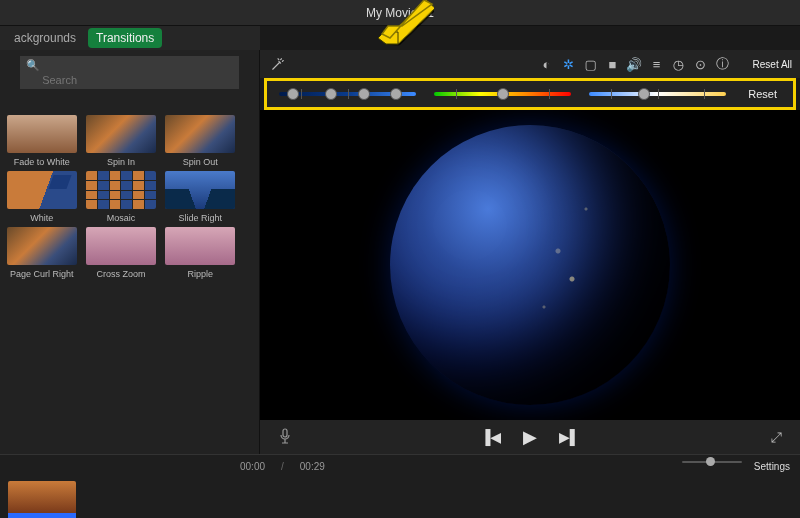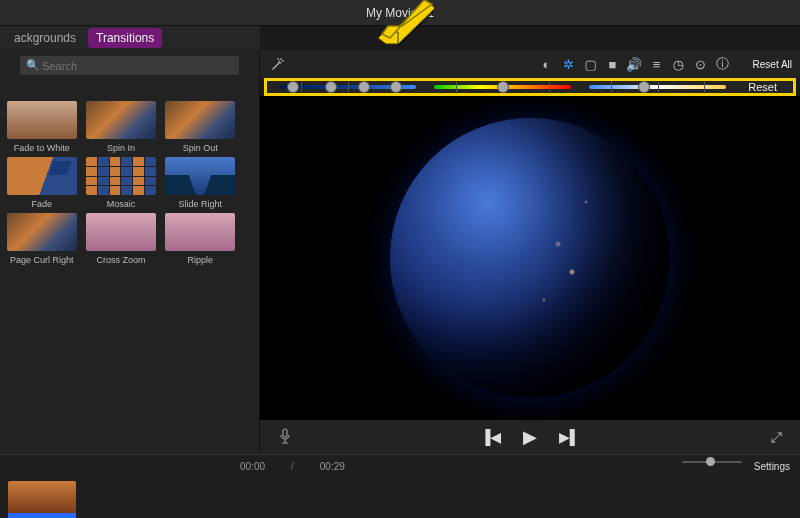--- a/index.html
+++ b/index.html
@@ -25,21 +25,21 @@
     height: 24px; width: 260px;
     display: flex; align-items: center; gap: 4px;
     padding: 0 6px;
     background: #262626;
   }
   .browser-tabs .tab {
     padding: 3px 8px; border-radius: 4px;
     font-size: 12px; color: #aaa; cursor: pointer;
   }
   .browser-tabs .tab.active {
-    background: #701a75; color: #eee;
+    background: #15803d; color: #eee;
   }
 
   .main-area {
     display: flex;
     height: 404px;
   }
 
   
   .sidebar {
     width: 260px; background: #222;
@@ -47,21 +47,21 @@
     display: flex; flex-direction: column;
   }
   .search-row {
     padding: 6px 8px;
     display: flex; justify-content: center;
   }
   .search-input {
     width: 100%;
     background: #3a3a3a; border: none;
     border-radius: 0;
-    padding: 4px 8px 3px 22px;
+    padding: 18px 8px 3px 22px;
     color: #ccc; font-size: 11px;
     outline: none;
   }
   .search-wrap { position: relative; width: 90%; }
   .search-wrap .icon {
     position: absolute; left: 6px; top: 3px;
     color: #999; font-size: 11px;
   }
 
   .transitions-grid {
@@ -119,21 +119,21 @@
     color:#bbb; font-size:13px; cursor:pointer;
     border-radius:3px;
   }
   .tool-ico.active{ color:#3c9dff; }
   .reset-all {
     margin-left: 14px; color:#eee; font-size:10px; cursor:pointer;
   }
 
   
   .cc-row {
-    height: 18px;
+    height: 32px;
     display:flex; align-items:center; gap:18px;
     padding: 0 12px;
     background:#232323;
     border: 3px solid #f7d100;
     margin: 0 4px;
   }
   .cc-slider{
     flex:1; height:4px; border-radius:2px; position:relative;
   }
   .cc-slider.blue{ background:linear-gradient(90deg,#001a4a,#0a3a8a,#3c8aff); }
@@ -182,21 +182,21 @@
   .playback .full{position:absolute;right:18px;color:#bbb;font-size:14px;cursor:pointer;}
   .play-btn{color:#ddd;font-size:14px;cursor:pointer;}
 
   
   .timeline-area{
     height:88px; border-top:1px solid #333;
     background:#1e1e1e; position:relative;
   }
   .timeline-header{
     height:22px;display:flex;align-items:center;
-    padding:0 10px; gap:26px;
+    padding:0 10px; gap:16px;
     font-size:10px;color:#999;
   }
   .timeline-header .time{margin-left:230px;}
   .timeline-header .sep{color:#666;}
   .timeline-header .right{margin-left:auto;display:flex;align-items:flex-start;gap:12px;}
   .tiny-slider{width:60px;height:2px;background:#555;position:relative;border-radius:1px;}
   .tiny-slider .h{position:absolute;top:-4px;left:40%;width:9px;height:9px;background:#aaa;border-radius:50%;}
   .settings{color:#ddd;cursor:pointer;}
   .clip-row{padding:4px 8px;}
   .clip{
@@ -254,21 +254,21 @@
         <div class="transition-item">
           <div class="transition-thumb "></div>
           <div class="label">Spin In</div>
         </div>
         <div class="transition-item">
           <div class="transition-thumb "></div>
           <div class="label">Spin Out</div>
         </div>
         <div class="transition-item">
           <div class="transition-thumb cube"></div>
-          <div class="label">Fade</div>
+          <div class="label">White</div>
         </div>
         <div class="transition-item">
           <div class="transition-thumb mosaic">
             <span></span>
             <span></span>
             <span></span>
             <span></span>
             <span></span>
             <span></span>
             <span></span>

